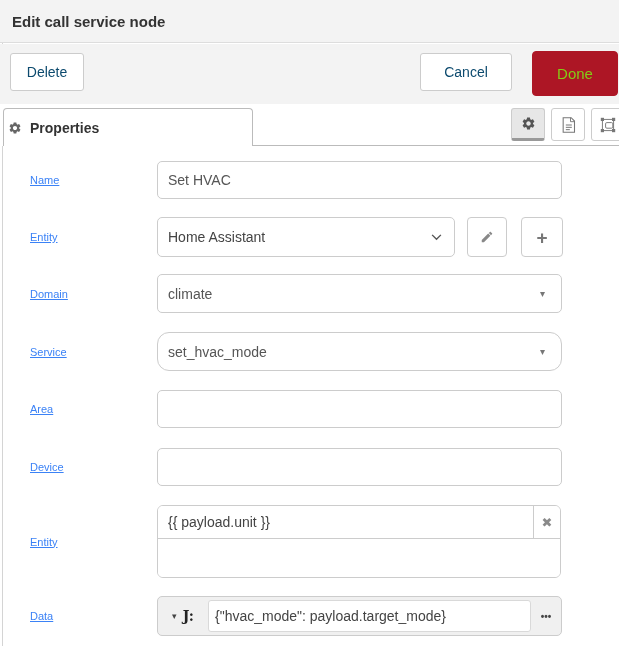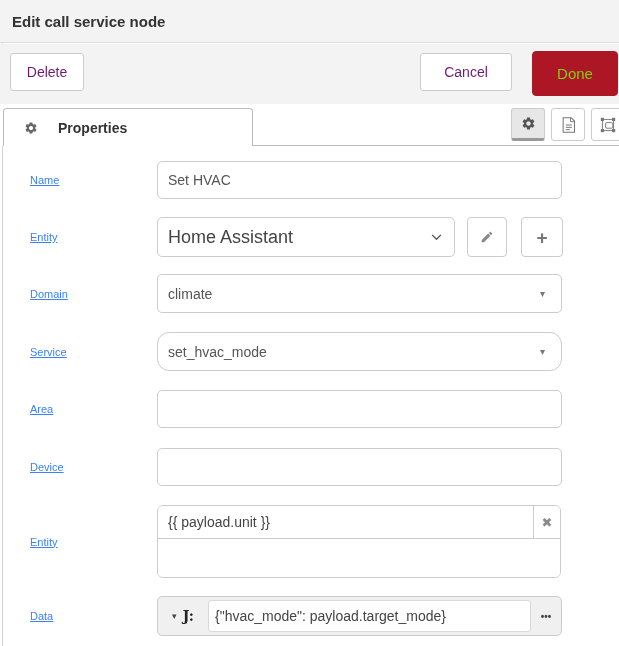--- a/index.html
+++ b/index.html
@@ -6,43 +6,43 @@
   .screen{
     position:relative;width:619px;height:646px;overflow:hidden;background:#fff;
     font-family:"Liberation Sans","DejaVu Sans",sans-serif;color:#444;
   }
   .left-edge{position:absolute;left:2px;top:0;width:1px;height:646px;background:#d4d4d4;}
   
   .hdr{position:absolute;left:0;top:0;width:619px;height:43px;background:#f3f3f3;border-bottom:1px solid #ddd;box-sizing:border-box;}
   .hdr .title{position:absolute;left:12px;top:0;height:43px;display:flex;align-items:center;font-size:15px;font-weight:bold;color:#333;}
   
   .tbar{position:absolute;left:0;top:44px;width:619px;height:60px;background:#f3f3f3;}
-  .btn{box-sizing:border-box;position:absolute;border:1px solid #ccc;background:#fff;color:#701a75;
+  .btn{box-sizing:border-box;position:absolute;border:1px solid #ccc;background:#fff;color:#0c4a6e;
        font-family:inherit;font-size:14px;border-radius:3px;cursor:pointer;}
   .btn-delete{left:10px;top:9px;width:74px;height:38px;}
   .btn-cancel{left:420px;top:9px;width:92px;height:38px;}
   .btn-done{left:532px;top:7px;width:86px;height:45px;background:#ad1625;border-color:#ad1625;color:#84cc16;font-size:15px;border-radius:4px;}
   
   .tabbar{position:absolute;left:0;top:104px;width:619px;height:42px;background:#fff;}
   .tabbar .baseline{position:absolute;left:253px;bottom:0;width:366px;height:1px;background:#bbb;}
   .tab{box-sizing:border-box;position:absolute;left:3px;bottom:0;width:250px;height:38px;background:#fff;
-       border:1px solid #bbb;border-bottom:none;border-radius:4px 4px 0 0;display:flex;align-items:center;gap:20px;padding-left:20px;cursor:pointer;}
+       border:1px solid #bbb;border-bottom:none;border-radius:4px 4px 0 0;display:flex;align-items:center;gap:8px;padding-left:4px;cursor:pointer;}
   .tab .tab-label{font-size:14px;font-weight:bold;color:#333;}
   .viewbtn{box-sizing:border-box;position:absolute;top:4px;width:34px;height:33px;background:#fff;border:1px solid #ccc;border-radius:3px;
            display:flex;align-items:center;justify-content:center;cursor:pointer;padding:0;}
   .viewbtn.active{background:#e7e7e7;border-bottom:3px solid #999;}
   .vb-gear{left:511px;}
   .vb-doc{left:551px;}
   .vb-app{left:591px;}
   
   .flabel{position:absolute;left:30px;width:115px;display:flex;align-items:center;font-size:11px;color:#3b82f6;text-decoration:underline;}
   .finput{box-sizing:border-box;position:absolute;left:157px;width:405px;border:1px solid #ccc;border-radius:5px;
           font-family:inherit;font-size:14px;color:#555;padding:0 10px;background:#fff;outline:none;}
   .selectbox{box-sizing:border-box;position:absolute;left:157px;width:298px;border:1px solid #ccc;border-radius:5px;background:#fff;
-             display:flex;align-items:center;font-size:18px;color:#444;padding:0 10px;cursor:pointer;}
+             display:flex;align-items:center;font-size:14px;color:#444;padding:0 10px;cursor:pointer;}
   .selectbox .sel-text{flex:1;}
   .combo-caret{position:absolute;right:12px;top:0;height:100%;display:flex;align-items:center;color:#777;font-size:10px;pointer-events:none;}
   .sqbtn{box-sizing:border-box;position:absolute;border:1px solid #ccc;border-radius:4px;background:#fff;display:flex;align-items:center;justify-content:center;cursor:pointer;padding:0;}
   .plus-glyph{font-size:19px;font-weight:bold;color:#777;line-height:1;}
   
   .entity-box{box-sizing:border-box;position:absolute;left:157px;top:505px;width:404px;height:73px;border:1px solid #ccc;border-radius:6px;background:#fff;overflow:hidden;}
   .entity-row1{box-sizing:border-box;display:flex;height:33px;border-bottom:1px solid #ccc;gap:32px;}
   .entity-main{box-sizing:border-box;flex:1;border:none;outline:none;font-family:inherit;font-size:14px;color:#444;padding:0 10px;background:#fff;min-width:0;}
   .entity-x{box-sizing:border-box;width:27px;border:none;border-left:1px solid #ccc;background:#fff;display:flex;align-items:center;justify-content:center;
             color:#8a8a8a;font-size:13px;font-weight:bold;cursor:pointer;padding:0;font-family:inherit;}

